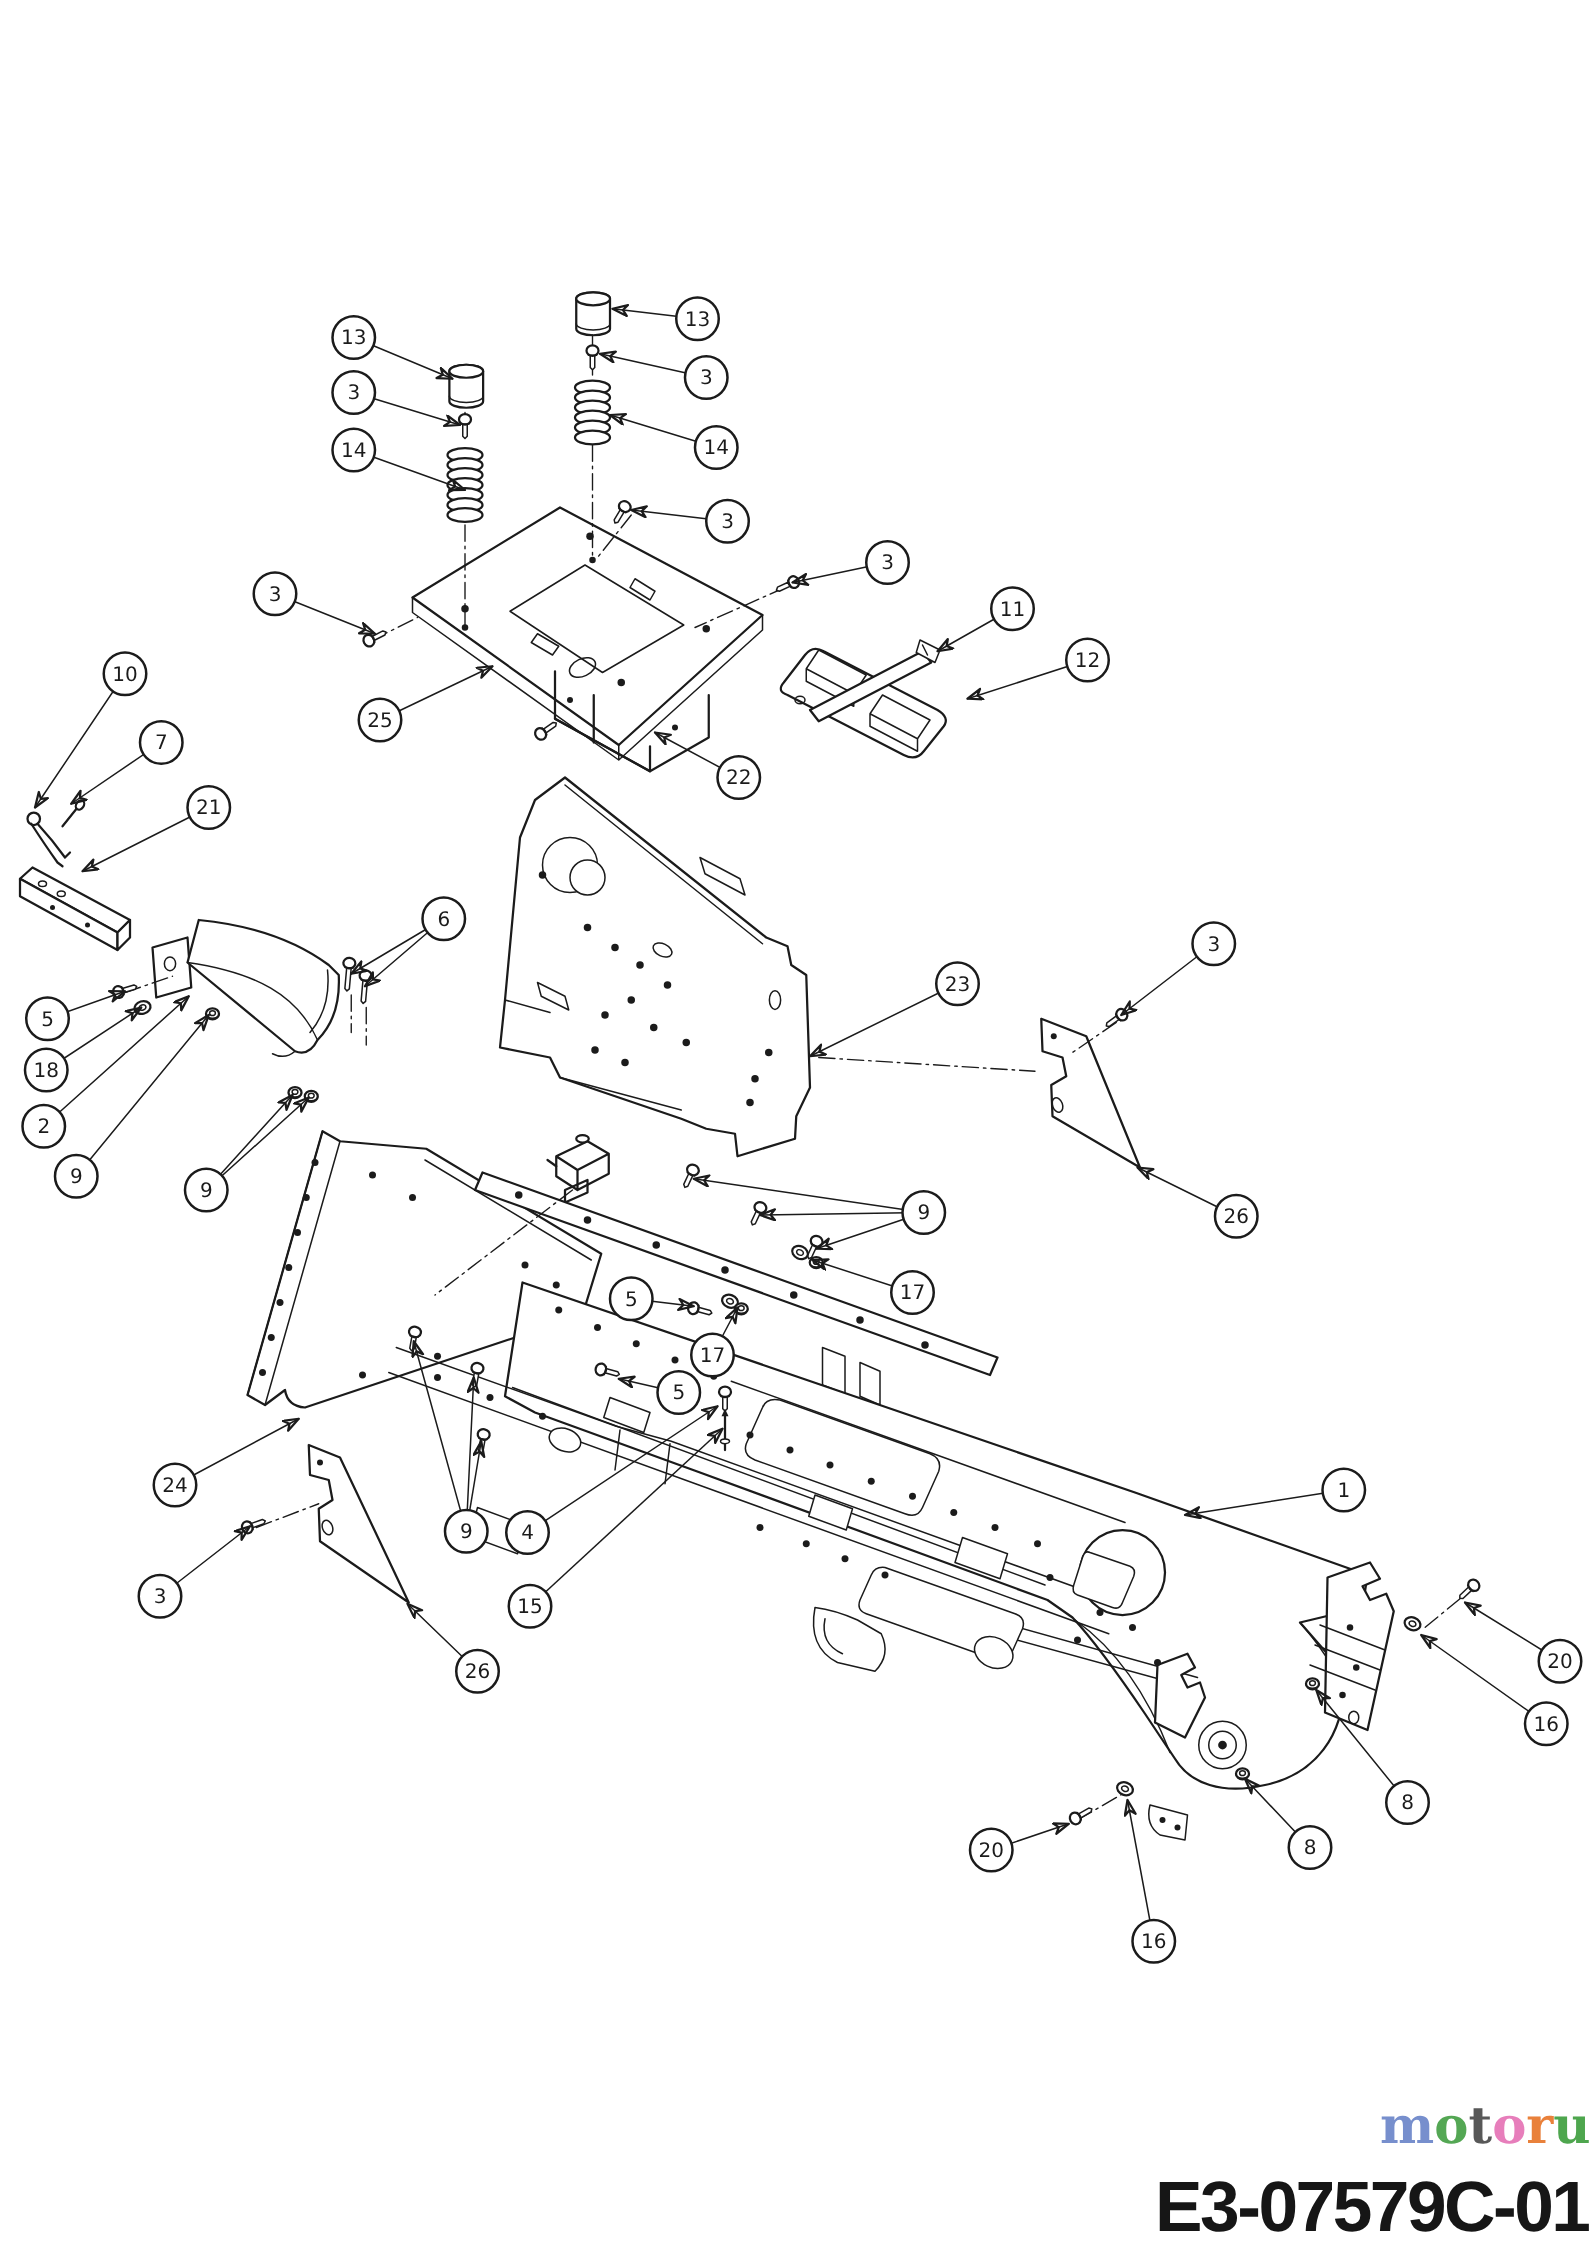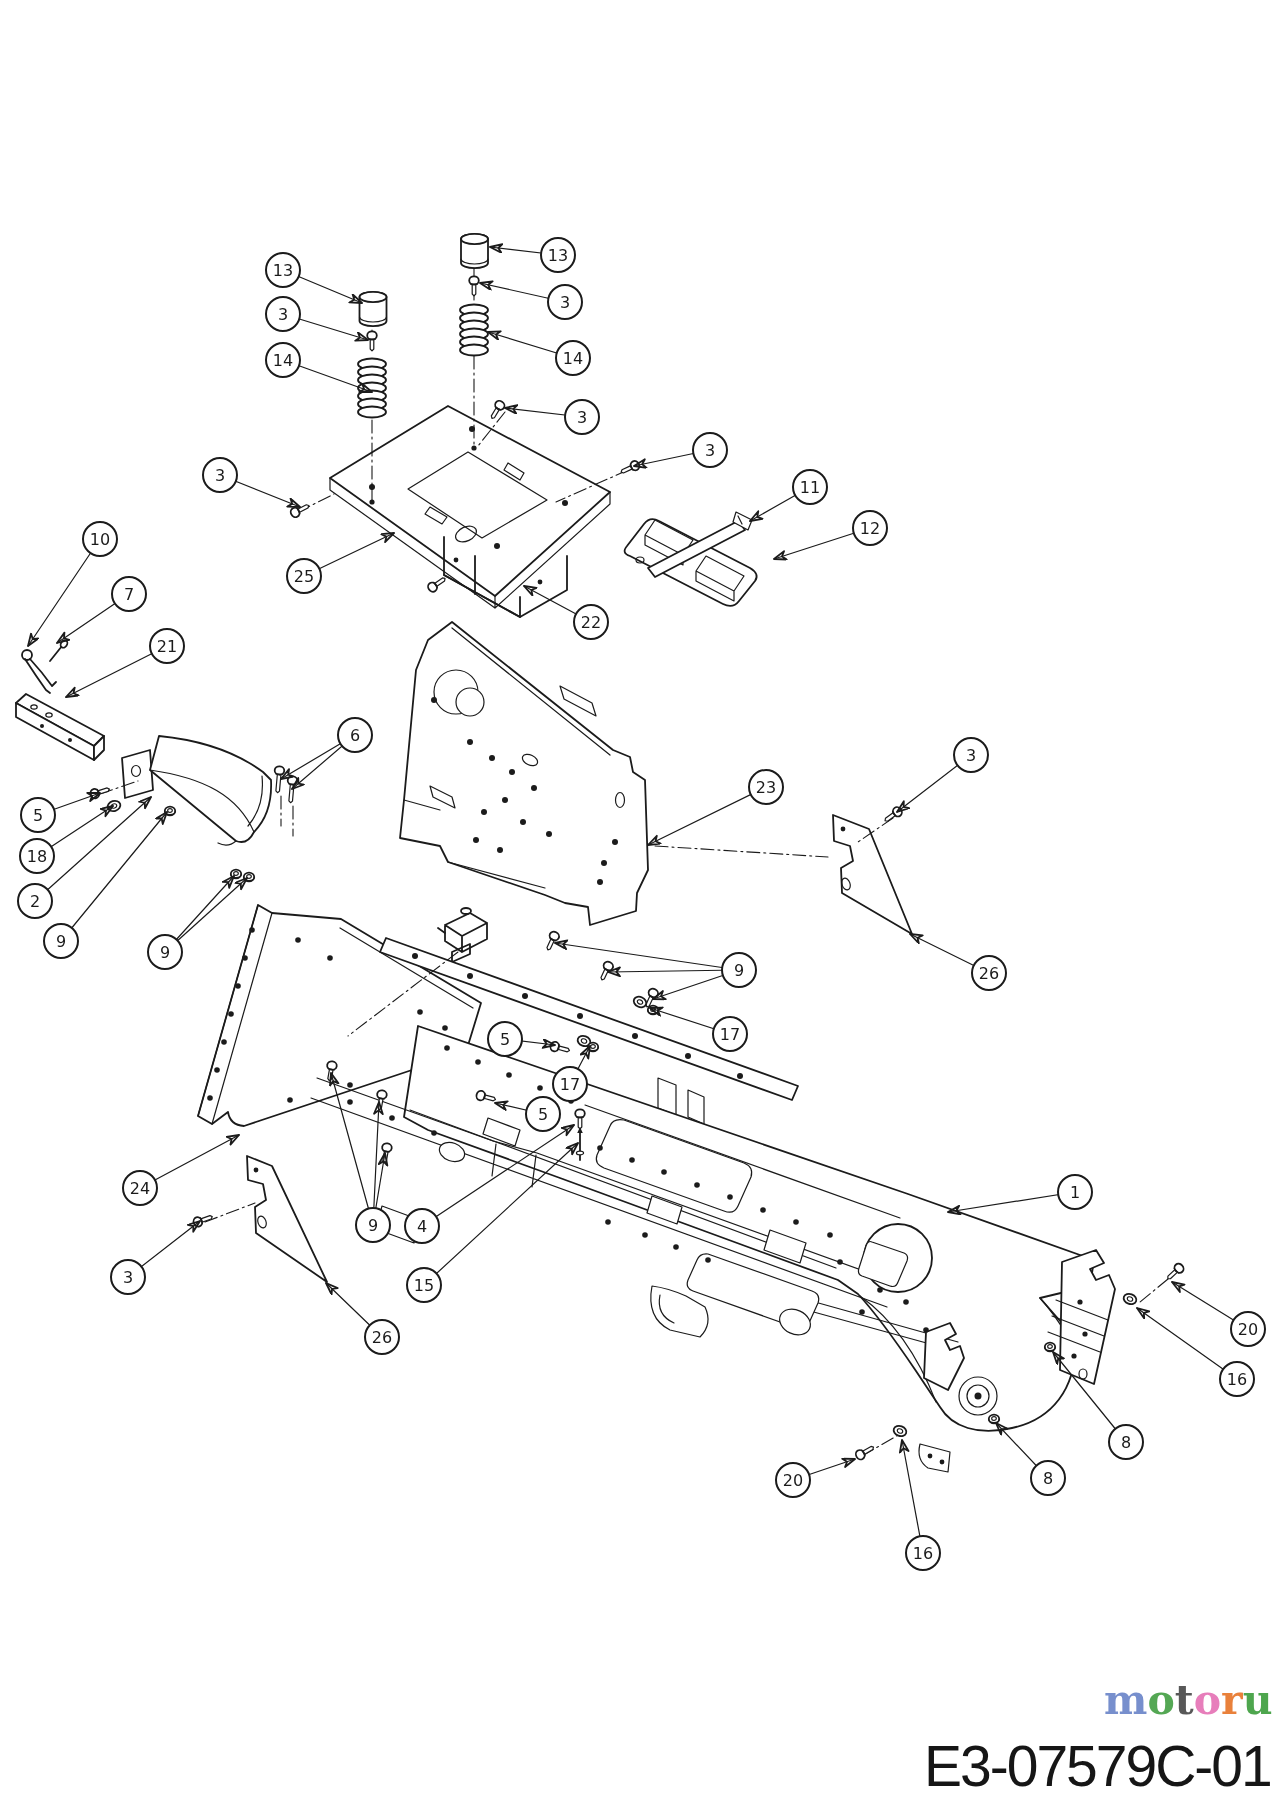--- a/index.html
+++ b/index.html
@@ -9,21 +9,21 @@
   #diagram path,#diagram line,#diagram ellipse,#diagram circle,#diagram polyline{
      stroke:#1b1b1b;stroke-width:1.8;fill:none;stroke-linejoin:round;stroke-linecap:round;}
   #diagram .f{fill:#ffffff;}
   #diagram .thin{stroke-width:1.2;}
   #diagram .dot{fill:#1b1b1b;stroke:none;}
   #diagram .dd{stroke-width:1.1;stroke-dasharray:13 4 2 4;}
   #diagram .ldr{stroke-width:1.2;}
   #diagram .co{fill:#ffffff;stroke:#1b1b1b;stroke-width:2;}
   #diagram text{stroke:none;fill:#1b1b1b;font-family:"DejaVu Sans",sans-serif;font-size:16px;}
   .drawing-number{position:absolute;left:924px;top:1733px;font-family:"Liberation Sans",sans-serif;
-     font-size:57px;font-weight:400;letter-spacing:-2px;color:#161616;white-space:nowrap;}
+     font-size:57px;font-weight:700;letter-spacing:-2px;color:#161616;white-space:nowrap;}
   .watermark{position:absolute;left:1104px;top:1676px;font-family:"DejaVu Serif",serif;
      font-weight:bold;font-size:41px;white-space:nowrap;opacity:.92;mix-blend-mode:multiply;}
 </style>
 </head>
 <body>
 
 <div class="page">
 <svg id="diagram" width="1272" height="1800" viewBox="0 0 1272 1800">
   <defs>
     <marker id="arr" markerWidth="15" markerHeight="12" refX="13" refY="5" orient="auto" markerUnits="userSpaceOnUse">

